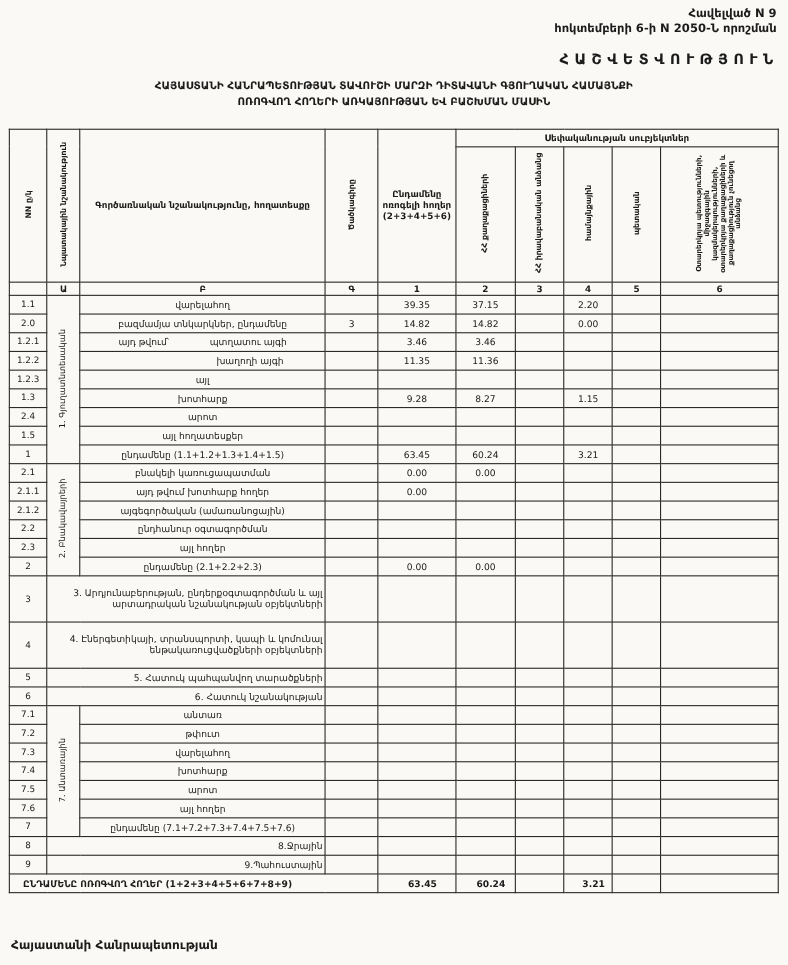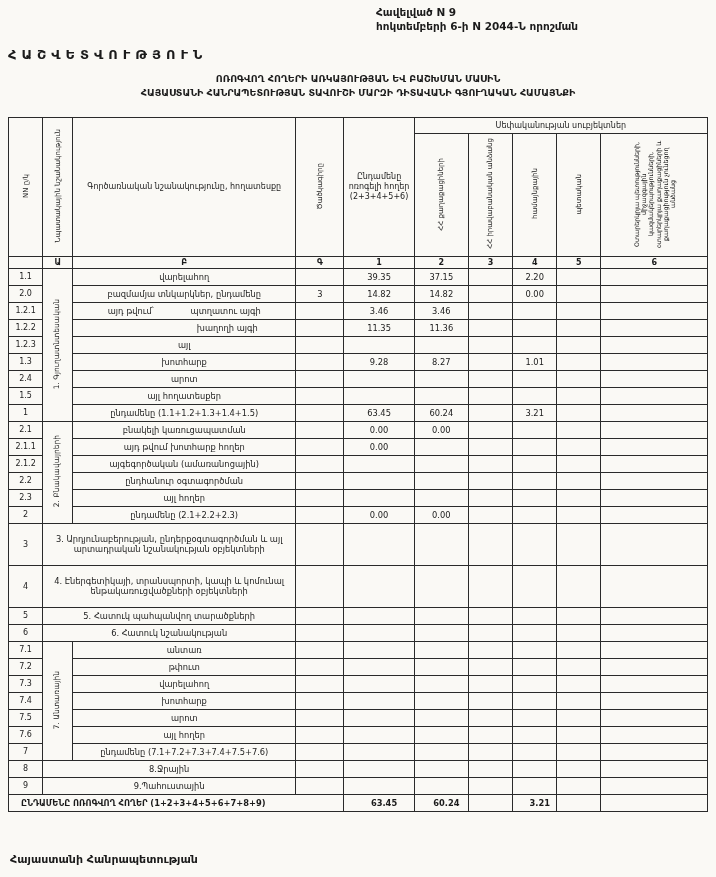--- a/index.html
+++ b/index.html
@@ -8,64 +8,64 @@
     background:#faf9f5;
     font-family:"DejaVu Sans", sans-serif;
     color:#1b1b1b;
     position:relative;
     overflow:hidden;
   }
   .page { padding:6px 8px; }
 
   .annex {
     width:330px; margin-left:368px;
-    text-align:left;
+    text-align:right;
     font-size:10.5px; font-weight:bold; line-height:1.3;
   }
 
   .doc-title {
-    text-align:left; font-size:13px; font-weight:bold;
+    text-align:right; font-size:13px; font-weight:bold;
     letter-spacing:5px; margin-top:14px;
   }
   .doc-subtitle {
     text-align:center; font-size:9.5px; font-weight:bold;
     line-height:1.4; margin-top:10px;
   }
 
   table.report {
     border-collapse:collapse; table-layout:fixed;
     width:700px; margin-top:18px;
   }
   .report th, .report td {
     border:1px solid #2a2a2a;
     padding:1px 2px;
     vertical-align:middle;
     overflow:hidden;
   }
-  thead th { font-size:7.5px; font-weight:normal; text-align:center; }
+  thead th { font-size:7.5px; font-weight:bold; text-align:center; }
   .own-group-row th { height:13px; font-size:8px; }
   tr.vhead { height:122px; }
   .vert {
     writing-mode:vertical-rl;
     transform:rotate(180deg);
     display:inline-block;
     line-height:1.15;
     white-space:normal;
     text-align:center;
   }
   th .vert { max-height:118px; font-size:7px; }
   th .vert.tiny { font-size:6.3px; }
   .total-head { font-size:7.5px; line-height:1.2; }
   tr.letters th { font-size:8px; font-weight:bold; height:11px; padding:0; }
 
   tbody td { font-size:8.3px; height:14px; }
   td.no { text-align:center; font-size:8px; }
   td.label { text-align:center; white-space:pre-wrap; }
   td.label.ind1 { padding-left:88px; }
-  td.sec-label { text-align:center; }
+  td.sec-label { text-align:right; }
   td.num { text-align:center; }
   td.vgroup { text-align:center; padding:0; }
   td.vgroup .gtext { font-size:7.5px; max-height:130px; }
   tr.tall { height:42px; }
   tr.grand td { font-weight:bold;padding-left:12px; }
   td.grand-label { text-align:left; font-size:8.3px; }
 
   .footer {
     display:flex; justify-content:space-between; align-items:flex-end;
     margin-top:40px; padding:0 62px 0 2px;
@@ -73,27 +73,27 @@
   }
   .footer-left { line-height:1.5; }
 </style>
 </head>
 <body>
 
 <div class="page">
 
   <div class="annex">
     <div>Հավելված N 9</div>
-    <div>հոկտեմբերի 6-ի N 2044-Ն որոշման</div>
+    <div>հոկտեմբերի 6-ի N 2050-Ն որոշման</div>
   </div>
 
   <div class="doc-title">ՀԱՇՎԵՏՎՈՒԹՅՈՒՆ</div>
   <div class="doc-subtitle">
+    <div>ՀԱՅԱՍՏԱՆԻ ՀԱՆՐԱՊԵՏՈՒԹՅԱՆ ՏԱՎՈՒՇԻ ՄԱՐԶԻ ԴԻՏԱՎԱՆԻ ԳՅՈՒՂԱԿԱՆ ՀԱՄԱՅՆՔԻ</div>
     <div>ՈՌՈԳՎՈՂ ՀՈՂԵՐԻ ԱՌԿԱՅՈՒԹՅԱՆ ԵՎ ԲԱՇԽՄԱՆ ՄԱՍԻՆ</div>
-    <div>ՀԱՅԱՍՏԱՆԻ ՀԱՆՐԱՊԵՏՈՒԹՅԱՆ ՏԱՎՈՒՇԻ ՄԱՐԶԻ ԴԻՏԱՎԱՆԻ ԳՅՈՒՂԱԿԱՆ ՀԱՄԱՅՆՔԻ</div>
   </div>
 
   <table class="report">
     <colgroup>
       <col style="width:34px">
         <col style="width:30px">
         <col style="width:222px">
       <col style="width:48px">
         <col style="width:70px">
         <col style="width:54px">
@@ -188,21 +188,21 @@
           <td class="num"></td>
           <td class="num"></td>
         </tr>
         <tr>
           <td class="no">1.3</td>
           <td class="label">խոտհարք</td>
           <td class="num"></td>
           <td class="num">9.28</td>
           <td class="num">8.27</td>
           <td class="num"></td>
-          <td class="num">1.01</td>
+          <td class="num">1.15</td>
           <td class="num"></td>
           <td class="num"></td>
         </tr>
         <tr>
           <td class="no">2.4</td>
           <td class="label">արոտ</td>
           <td class="num"></td>
           <td class="num"></td>
           <td class="num"></td>
           <td class="num"></td>

